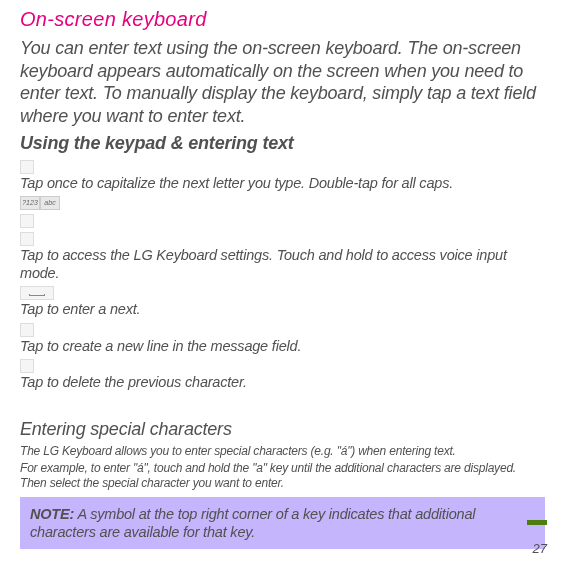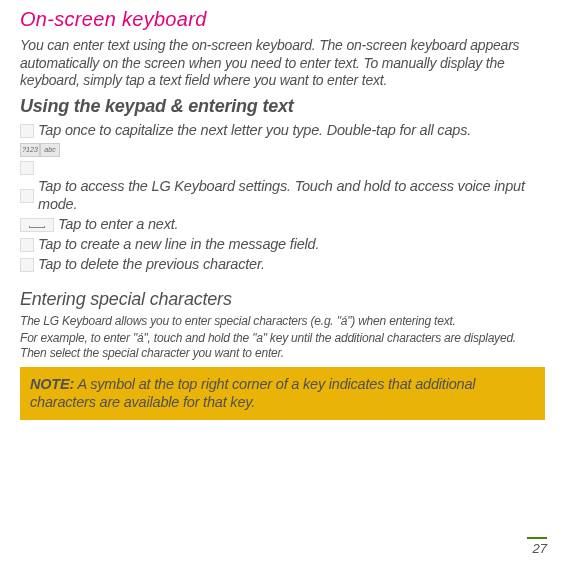--- a/index.html
+++ b/index.html
@@ -19,37 +19,38 @@
     }
     .main-heading {
       color: #e6007e;
       font-size: 20px;
       font-weight: normal;
       letter-spacing: 0.3px;
       margin-bottom: 6px;
       font-stretch: condensed;
     }
     .intro-text {
-      font-size: 14px;
+      font-size: 18px;
       line-height: 1.25;
       letter-spacing: -0.2px;
       margin-bottom: 6px;
       font-stretch: condensed;
     }
     .sub-heading {
       font-size: 18px;
       font-weight: bold;
       letter-spacing: -0.2px;
       margin-bottom: 4px;
       font-stretch: condensed;
     }
     .key-row {
       display: flex;
-      align-items: center;
+      align-items: flex-start;
       margin-bottom: 2px;
+      flex-direction: column;
     }
     .key-icon {
       display: inline-block;
       width: 14px;
       height: 14px;
       background: #f5f5f5;
       border: 1px solid #ddd;
       margin-right: 4px;
       margin-top: 2px;
       flex-shrink: 0;
@@ -96,52 +97,52 @@
     .key-text {
       font-size: 14.5px;
       line-height: 1.25;
       letter-spacing: -0.2px;
       font-stretch: condensed;
     }
     .section-heading {
       font-size: 18px;
       font-weight: normal;
       color: #515151;
-      margin-top: 16px;
+      margin-top: 28px;
       margin-bottom: 4px;
       letter-spacing: -0.2px;
       font-stretch: condensed;
     }
     .body-text {
       font-size: 12px;
       line-height: 1.25;
       letter-spacing: -0.2px;
       margin-bottom: 2px;
       font-stretch: condensed;
     }
     .note-box {
-      background: #eab308;
+      background: #c4b5fd;
       padding: 8px 10px;
       margin-top: 6px;
       font-size: 14.5px;
       line-height: 1.25;
       letter-spacing: -0.2px;
       font-stretch: condensed;
     }
     .note-label {
       font-weight: bold;
     }
     .page-number {
       position: absolute;
       bottom: 12px;
       right: 18px;
       font-size: 13px;
       color: #515151;
-      border-top: 2px solid #4d7c0f;
-      padding-top: 2px;
+      border-top: 5px solid #4d7c0f;
+      padding-top: 16px;
       width: 20px;
       text-align: right;
     }
   </style>
 </head>
 <body>
 
 <h1 class="main-heading">On-screen keyboard</h1>
 
 <p class="intro-text">You can enter text using the on-screen keyboard. The on-screen keyboard appears automatically on the screen when you need to enter text. To manually display the keyboard, simply tap a text field where you want to enter text.</p>

